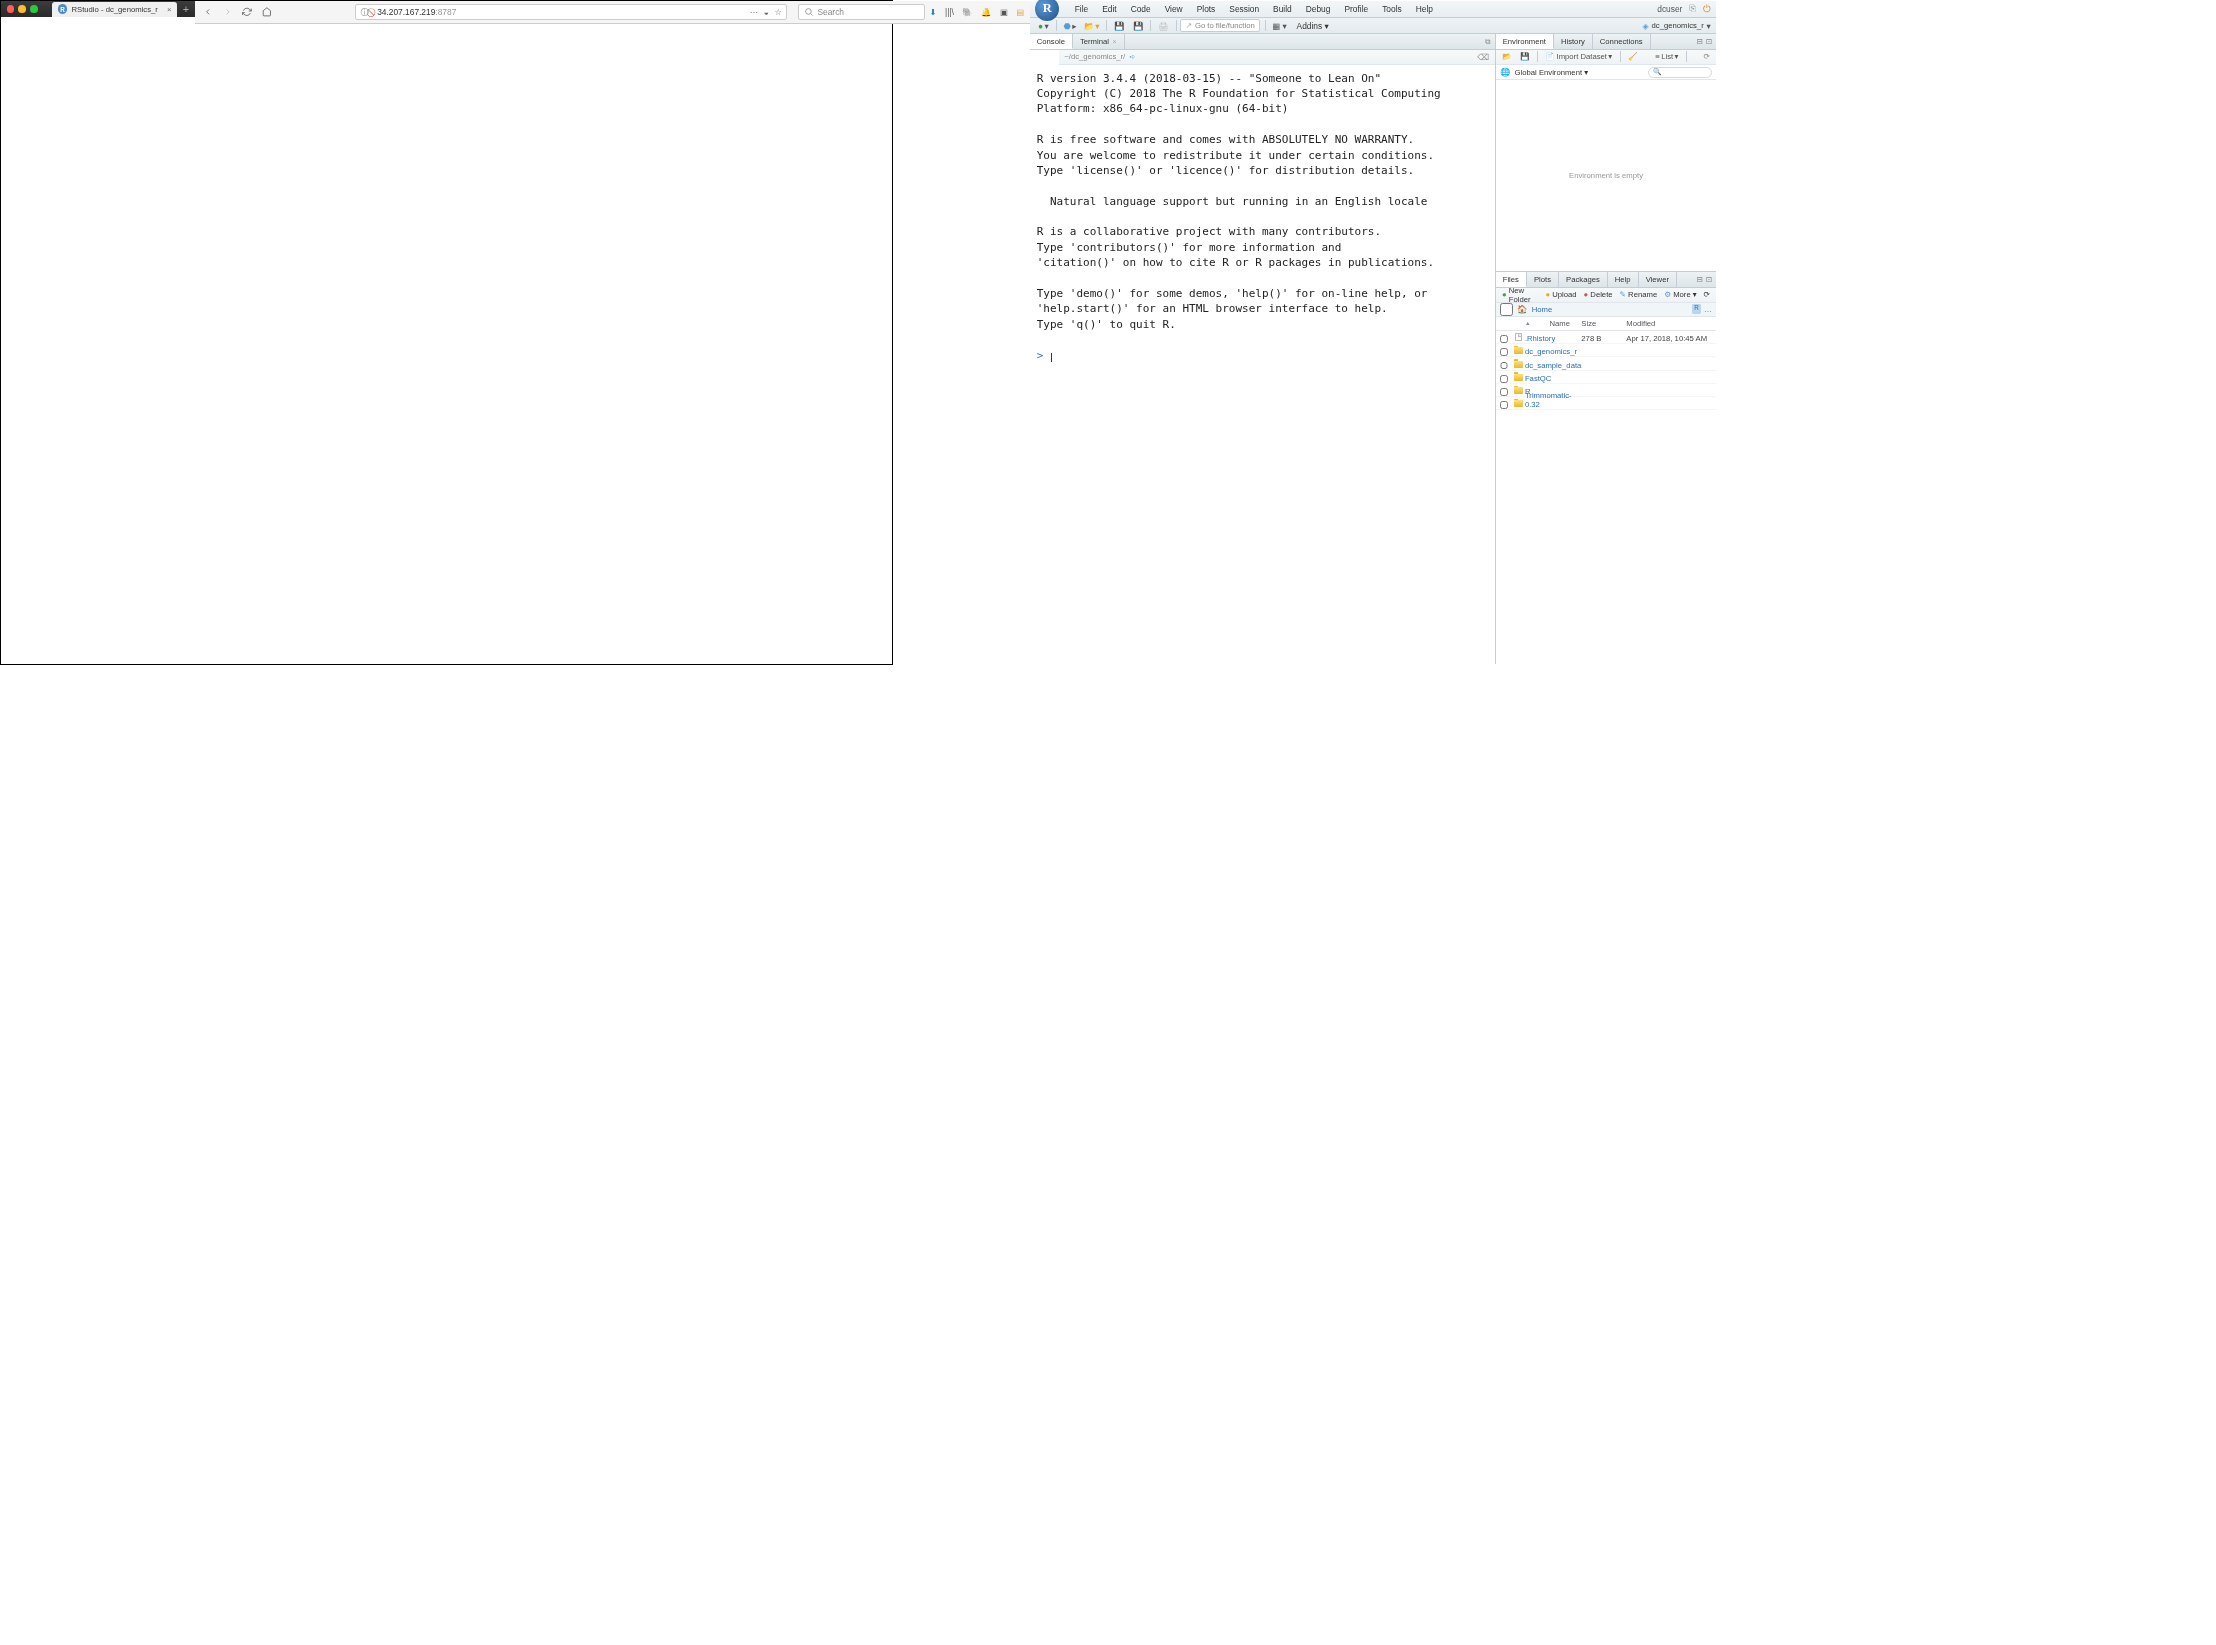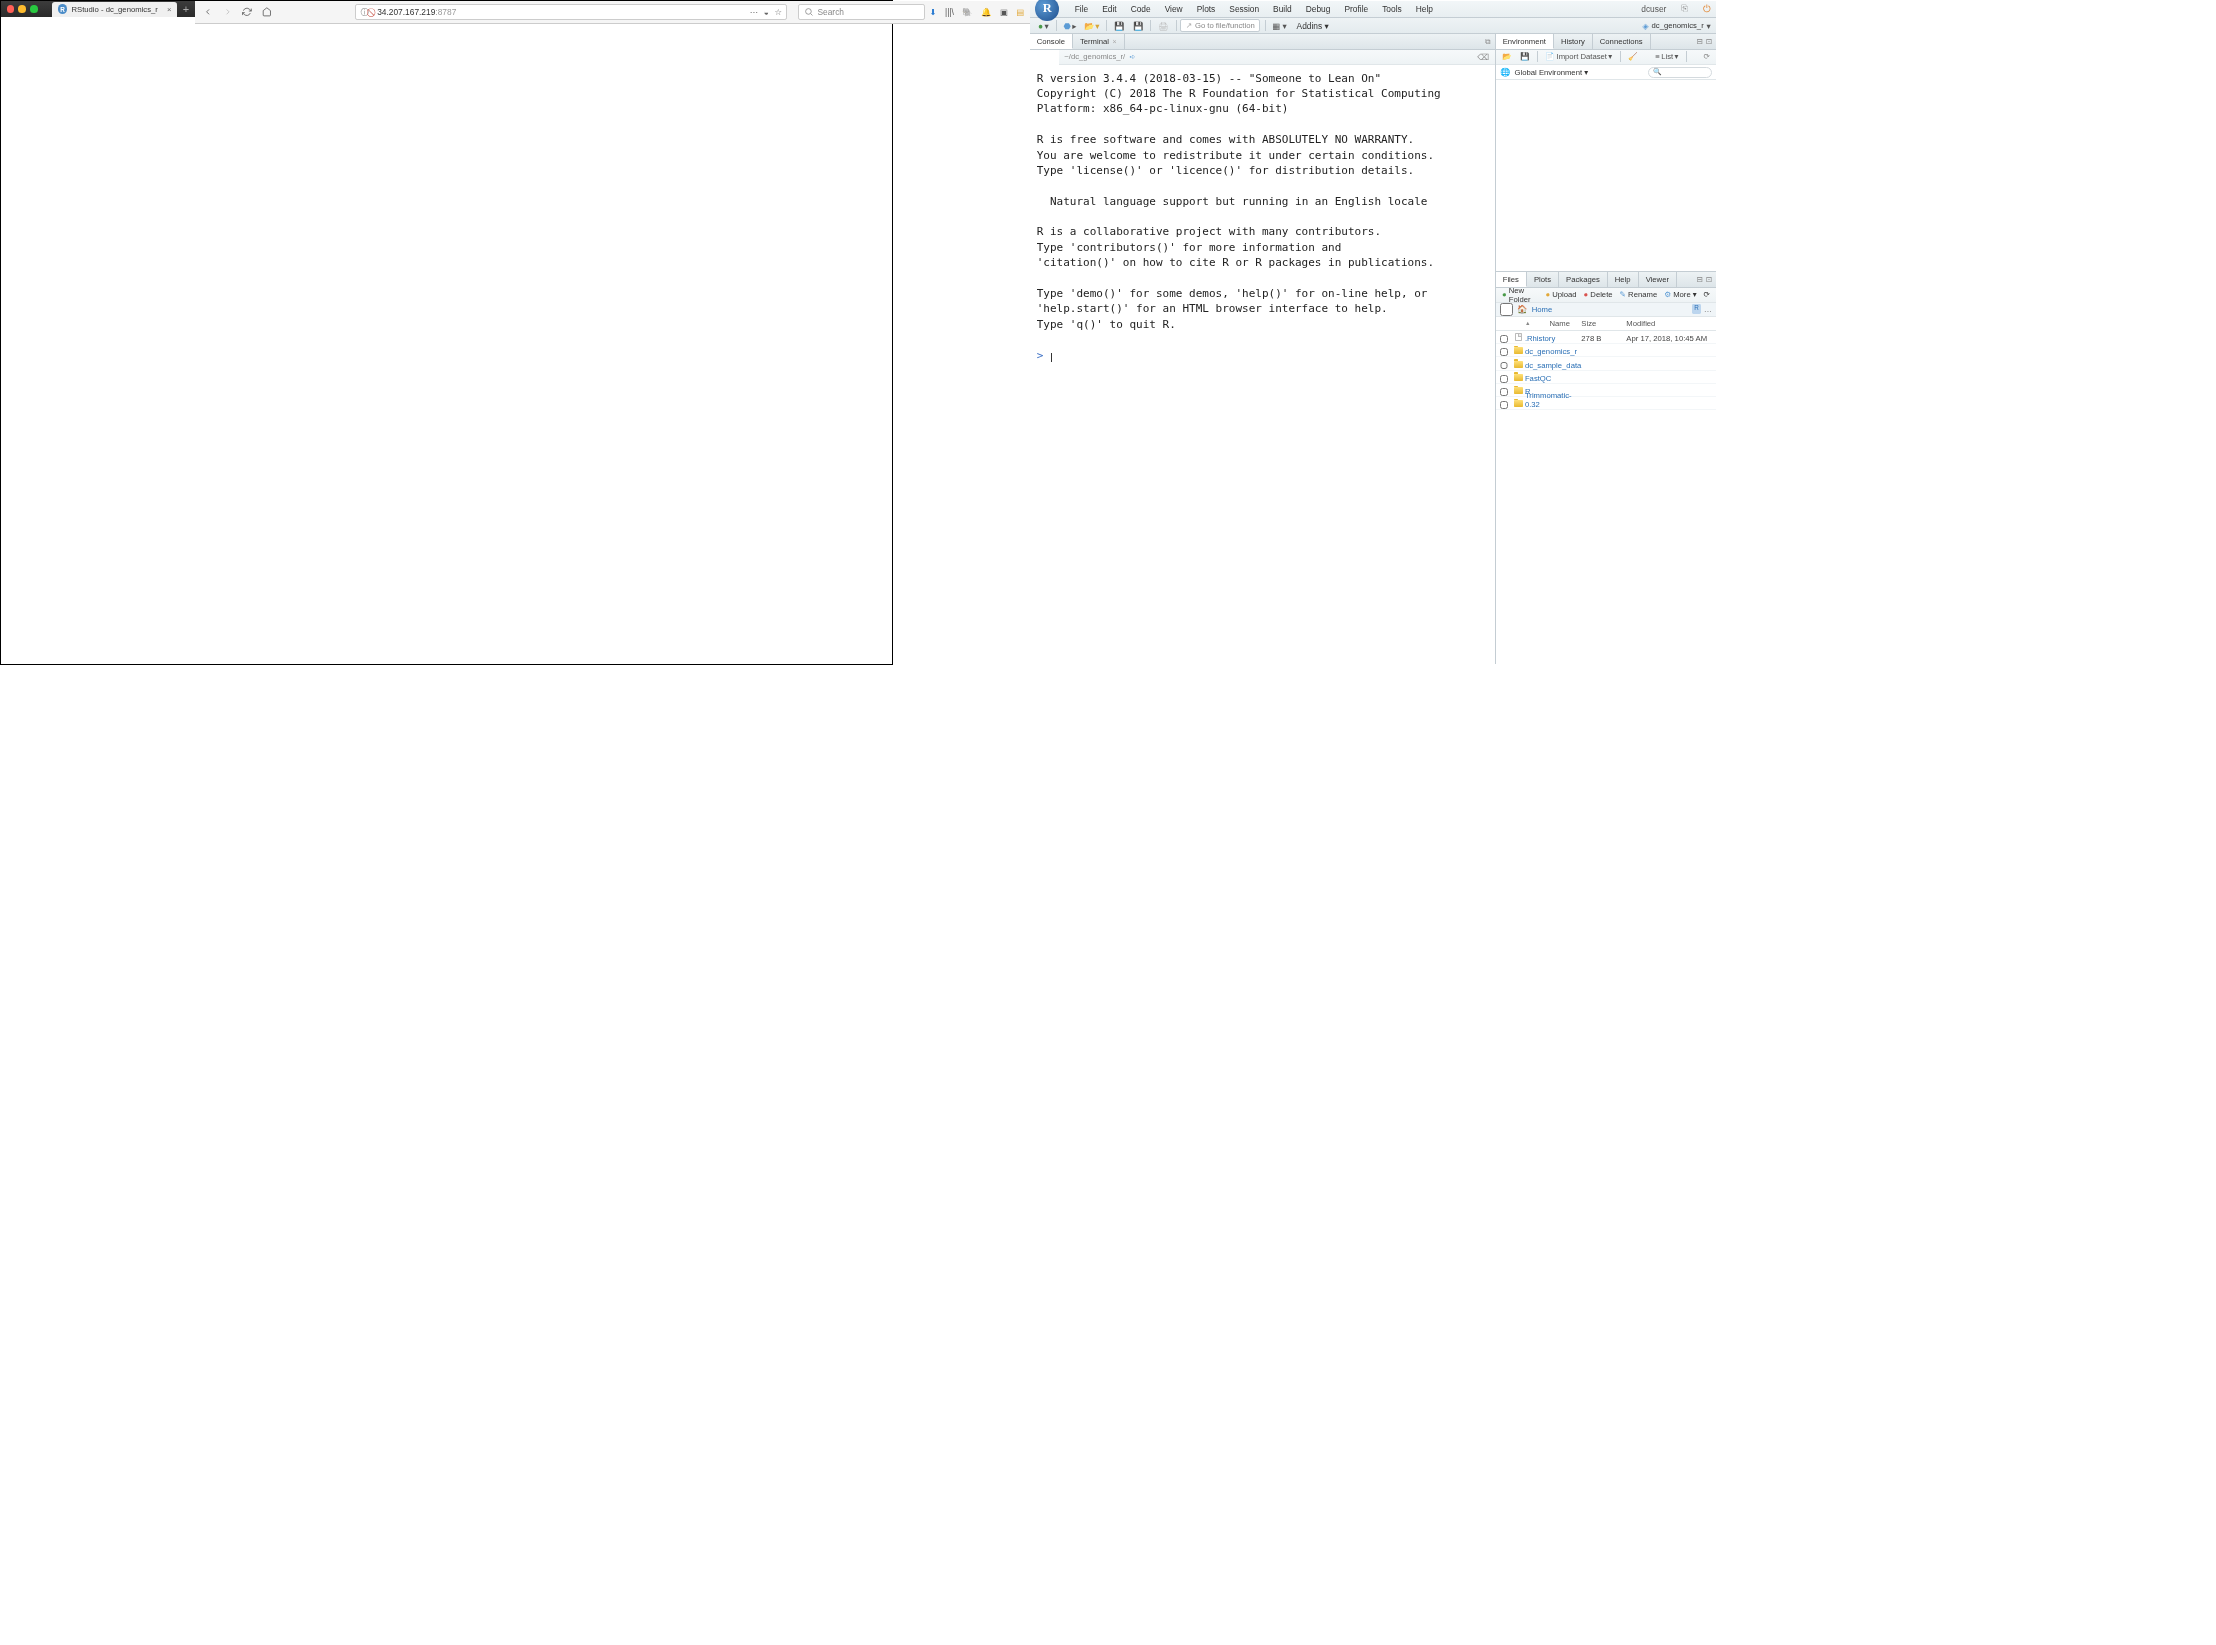--- a/index.html
+++ b/index.html
@@ -25,21 +25,21 @@
 .url-text .port { color: #999; }
 .url-icons { display: flex; gap: 5.6px; color: #666; }
 .search-box { flex: 0 0 127px; height: 16.7px; border: 0.7px solid #ccc; border-radius: 2.1px; background: #fff; display: flex; align-items: center; padding: 0 4.2px; gap: 4.2px; color: #888; margin-left: 7px; }
 .right-icons { margin-left: auto; display: flex; gap: 8.4px; color: #555; align-items: center; }
 
 
 .rstudio { flex: 1; display: flex; flex-direction: column; background: #fff; }
 .menu-bar { height: 16.7px; background: linear-gradient(#f2f6f8, #e8eef1); border-bottom: 0.7px solid #c4cdd3; display: flex; align-items: center; padding: 0 5.6px; }
 .r-logo { width: 24px; height: 24px; background: radial-gradient(circle at 35% 35%, #5b9bd5, #1f4e8c); border-radius: 50%; display: flex; align-items: center; justify-content: center; color: #fff; font-weight: bold; font-size: 12.5px; margin: -3.5px 8.4px -3.5px 0; font-family: serif; position: relative; z-index: 2; }
 .menu-item { padding: 0 7px; height: 100%; display: flex; align-items: center; cursor: pointer; color: #333; font-size: 8.4px; }
-.menu-right { margin-left: auto; display: flex; align-items: center; gap: 15px; color: #555; }
+.menu-right { margin-left: auto; display: flex; align-items: center; gap: 7px; color: #555; }
 .user-label { font-size: 8.4px; }
 .exit-ic { color: #e28b3b; font-size: 9.7px; }
 
 .tool-bar { height: 16.7px; background: linear-gradient(#eef3f5, #e4ebee); border-bottom: 0.7px solid #c4cdd3; display: flex; align-items: center; padding: 0 5.6px; gap: 2.8px; }
 .tb-btn { padding: 1.4px 2.8px; color: #555; cursor: pointer; font-size: 8.4px; display: flex; align-items: center; gap: 1.4px; }
 .tb-sep { width: 0.7px; height: 11px; background: #c4cdd3; margin: 0 1.4px; }
 .go-file { border: 0.7px solid #c4cdd3; background: #fff; border-radius: 2.1px; padding: 1.4px 4.2px; width: 80px; color: #888; font-size: 7.7px; display: flex; align-items: center; gap: 2.8px; }
 .addins { color: #333; font-size: 8.4px; padding: 0 4.2px; }
 .tb-right { margin-left: auto; display: flex; align-items: center; gap: 2.8px; color: #555; }
 .proj-name { font-size: 7.7px; color: #333; }
@@ -287,20 +287,23 @@
             <span class="eb-btn broom">🧹</span>
             <span class="eb-btn" style="margin-left:auto;">≡ <span>List</span> ▾</span>
             <span class="tb-sep"></span>
             <span class="eb-btn refresh">⟳</span>
           </div>
           <div class="env-scope">
             <span>🌐</span>
             <span class="scope-lbl"><span>Global Environment</span> ▾</span>
             <div class="env-search">🔍</div>
           </div>
+          <div class="env-body">
+            <span>Environment is empty</span>
+          </div>
         </div>
 
         <div class="files-pane">
           <div class="pane-tabs" id="files-tabs">
             <div class="pane-tab active">Files</div>
               <div class="pane-tab">Plots</div>
               <div class="pane-tab">Packages</div>
               <div class="pane-tab">Help</div>
               <div class="pane-tab">Viewer</div>
               <div class="pane-ctrl">

